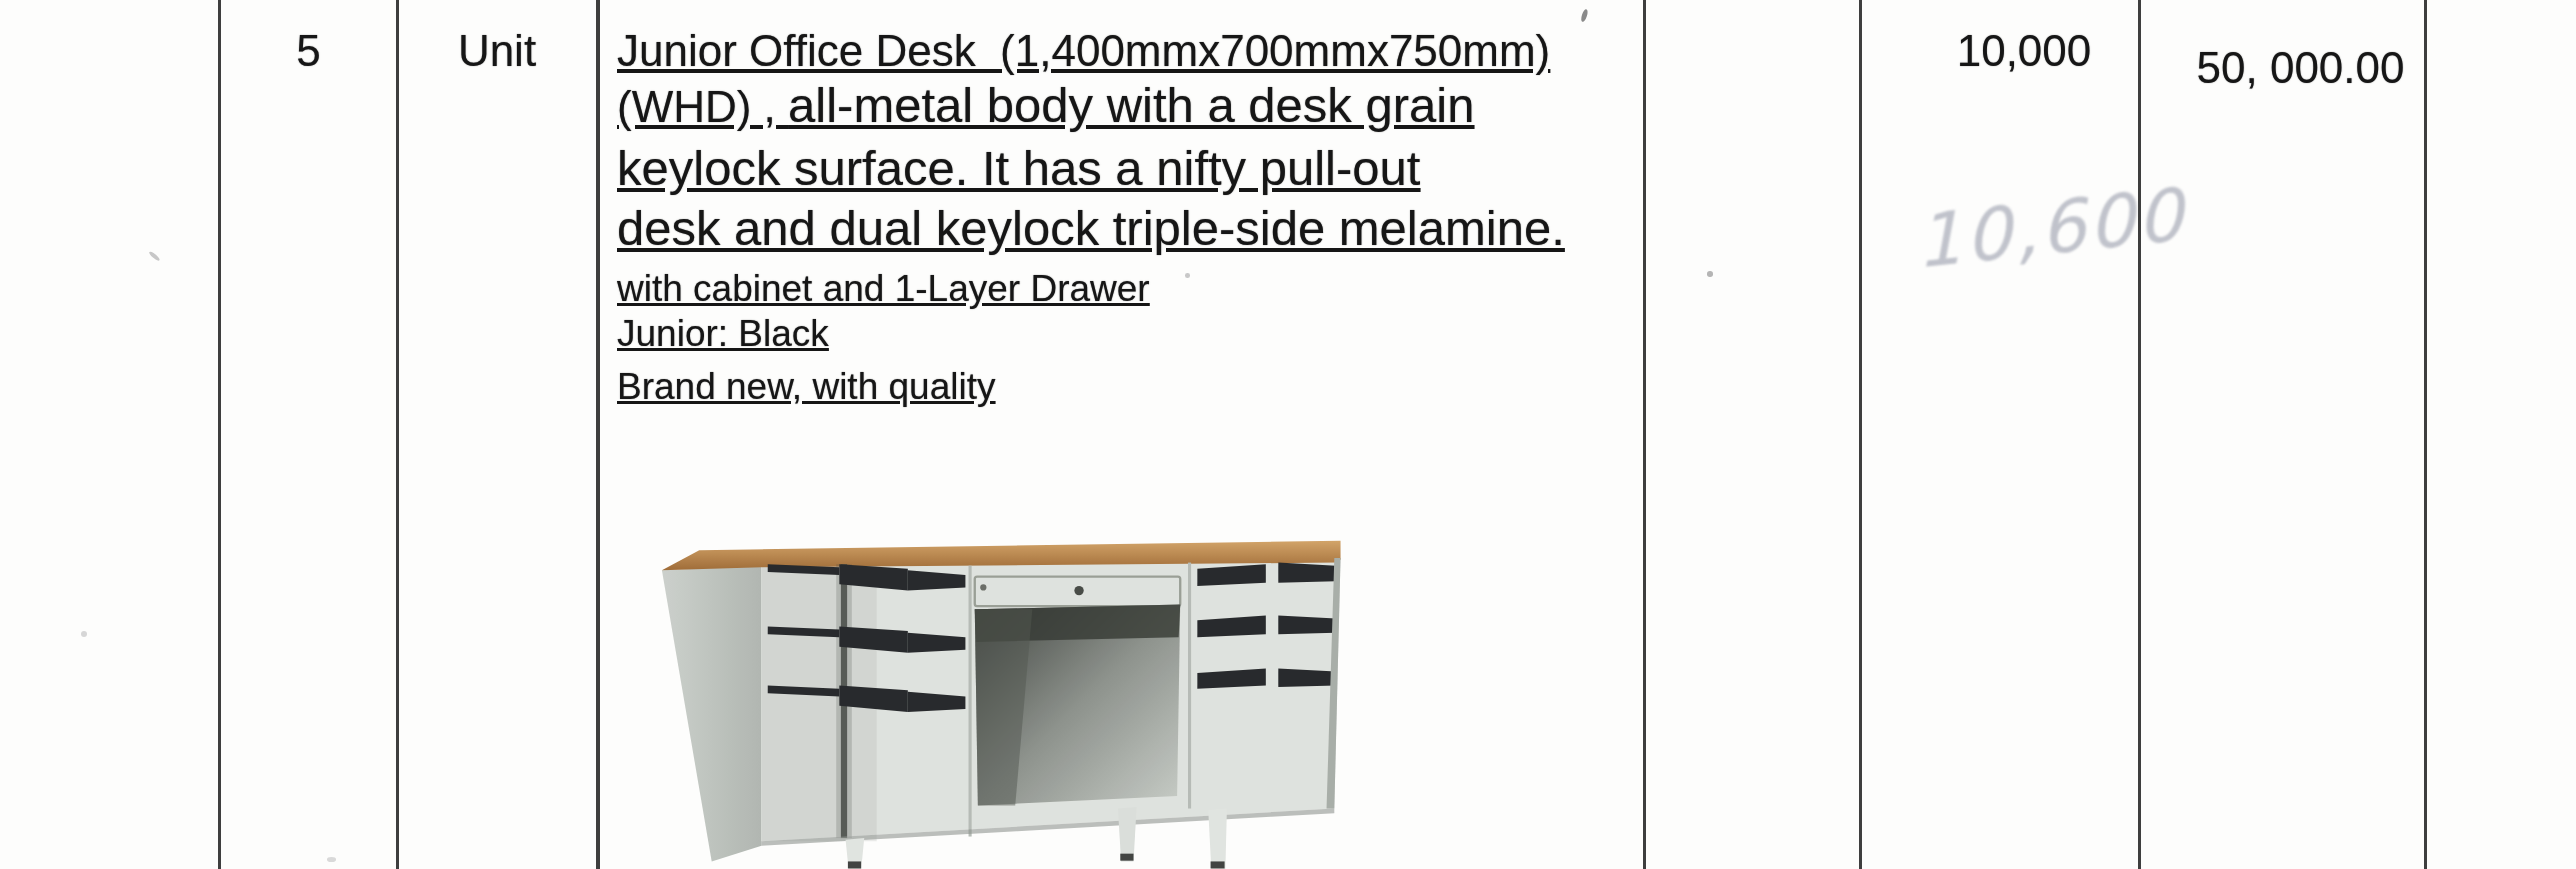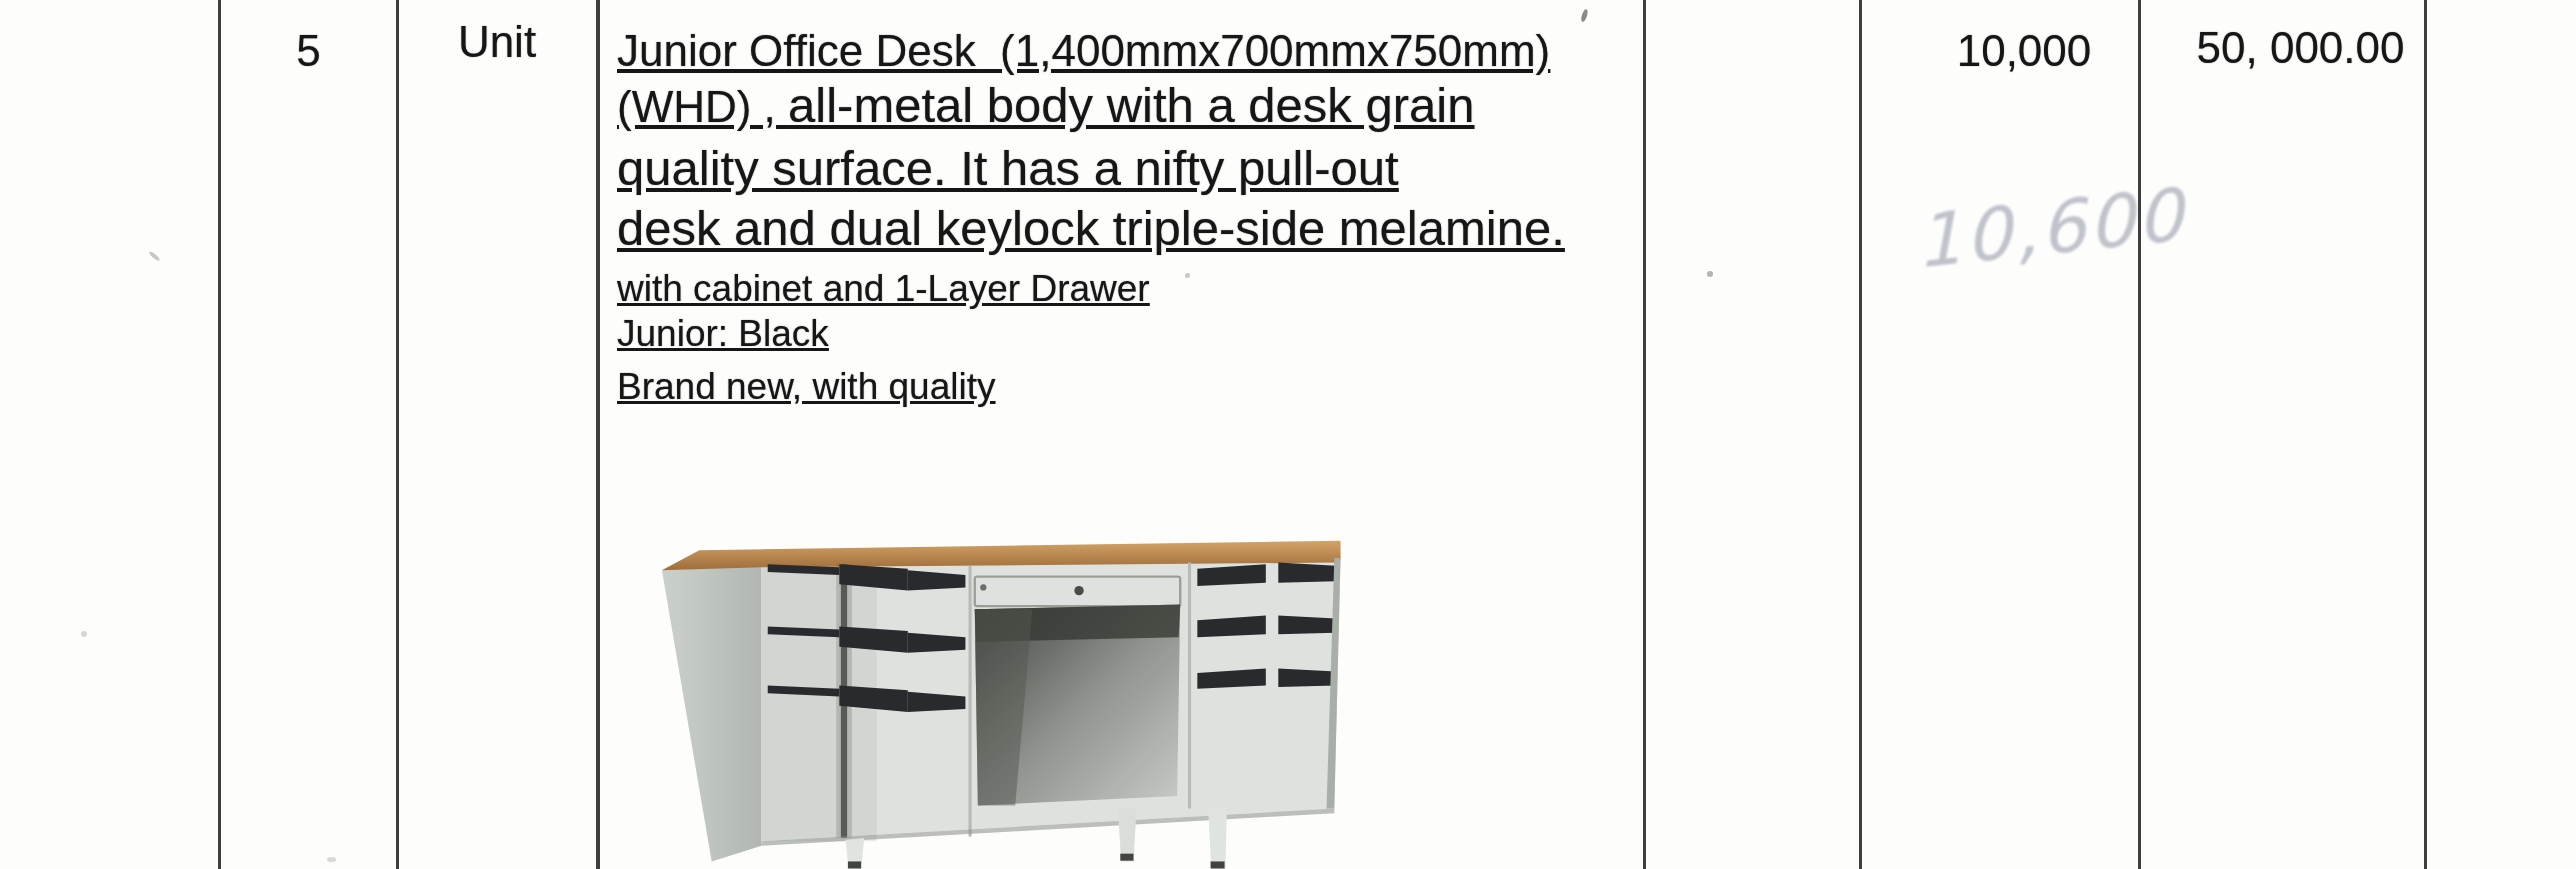--- a/index.html
+++ b/index.html
@@ -35,35 +35,35 @@
   <div class="vline" style="left:218px"></div>
   <div class="vline" style="left:396px"></div>
   <div class="vline" style="left:596px;width:3.9px"></div>
   <div class="vline" style="left:1643px"></div>
   <div class="vline" style="left:1859px"></div>
   <div class="vline" style="left:2138px"></div>
   <div class="vline" style="left:2424px"></div>
 
   <div class="txt fA center" style="left:221px;top:29px;width:175px">5</div>
 
-  <div class="txt fA center" style="left:399px;top:20px;width:196px">Unit</div>
+  <div class="txt fA center" style="left:399px;top:29px;width:196px">Unit</div>
 
   <div>
     <div class="txt fA desc" style="top:29px">Junior Office Desk  (1,400mmx700mmx750mm)</div>
     <div class="txt fB desc" style="top:81px"><span class="fA">(WHD) , </span><span>all-metal body with a desk grain</span></div>
-    <div class="txt fB desc" style="top:144px">quality surface. It has a nifty pull-out</div>
+    <div class="txt fB desc" style="top:144px">keylock surface. It has a nifty pull-out</div>
     <div class="txt fB desc" style="top:204px">desk and dual keylock triple-side melamine.</div>
     <div class="txt fC desc" style="top:270px">with cabinet and 1-Layer Drawer</div>
     <div class="txt fC desc" style="top:315px">Junior: Black</div>
     <div class="txt fC desc" style="top:368px">Brand new, with quality</div>
   </div>
 
   <div class="txt fA center" style="left:1862px;top:29px;width:324px">10,000</div>
 
-  <div class="txt fA center" style="left:2141px;top:26px;width:319px">50, 000.00</div>
+  <div class="txt fA center" style="left:2141px;top:46px;width:319px">50, 000.00</div>
 
   <div class="handwritten">10,600</div>
 
   <svg class="deskimg" viewBox="0 0 940 451" xmlns="http://www.w3.org/2000/svg">
     <defs>
       <linearGradient id="gWood" x1="0" y1="0" x2="0" y2="1">
         <stop offset="0" stop-color="#dda45c"></stop>
           <stop offset="1" stop-color="#a96a2a"></stop>
       </linearGradient>
       <linearGradient id="gSide" x1="0" y1="0" x2="1" y2="0">

